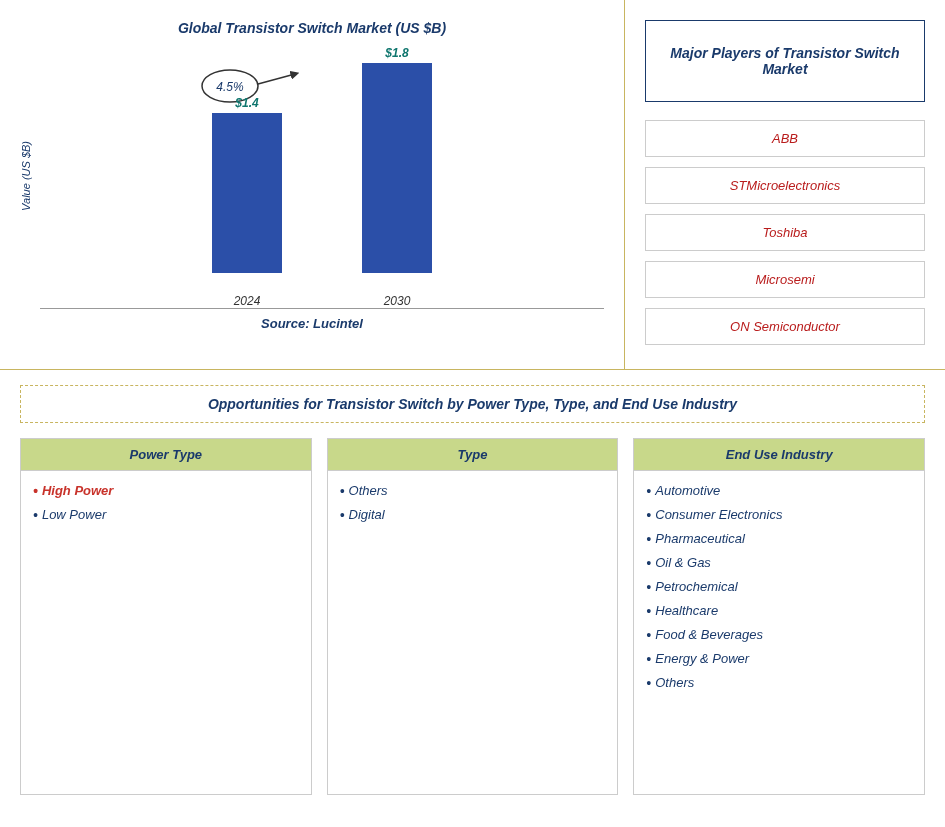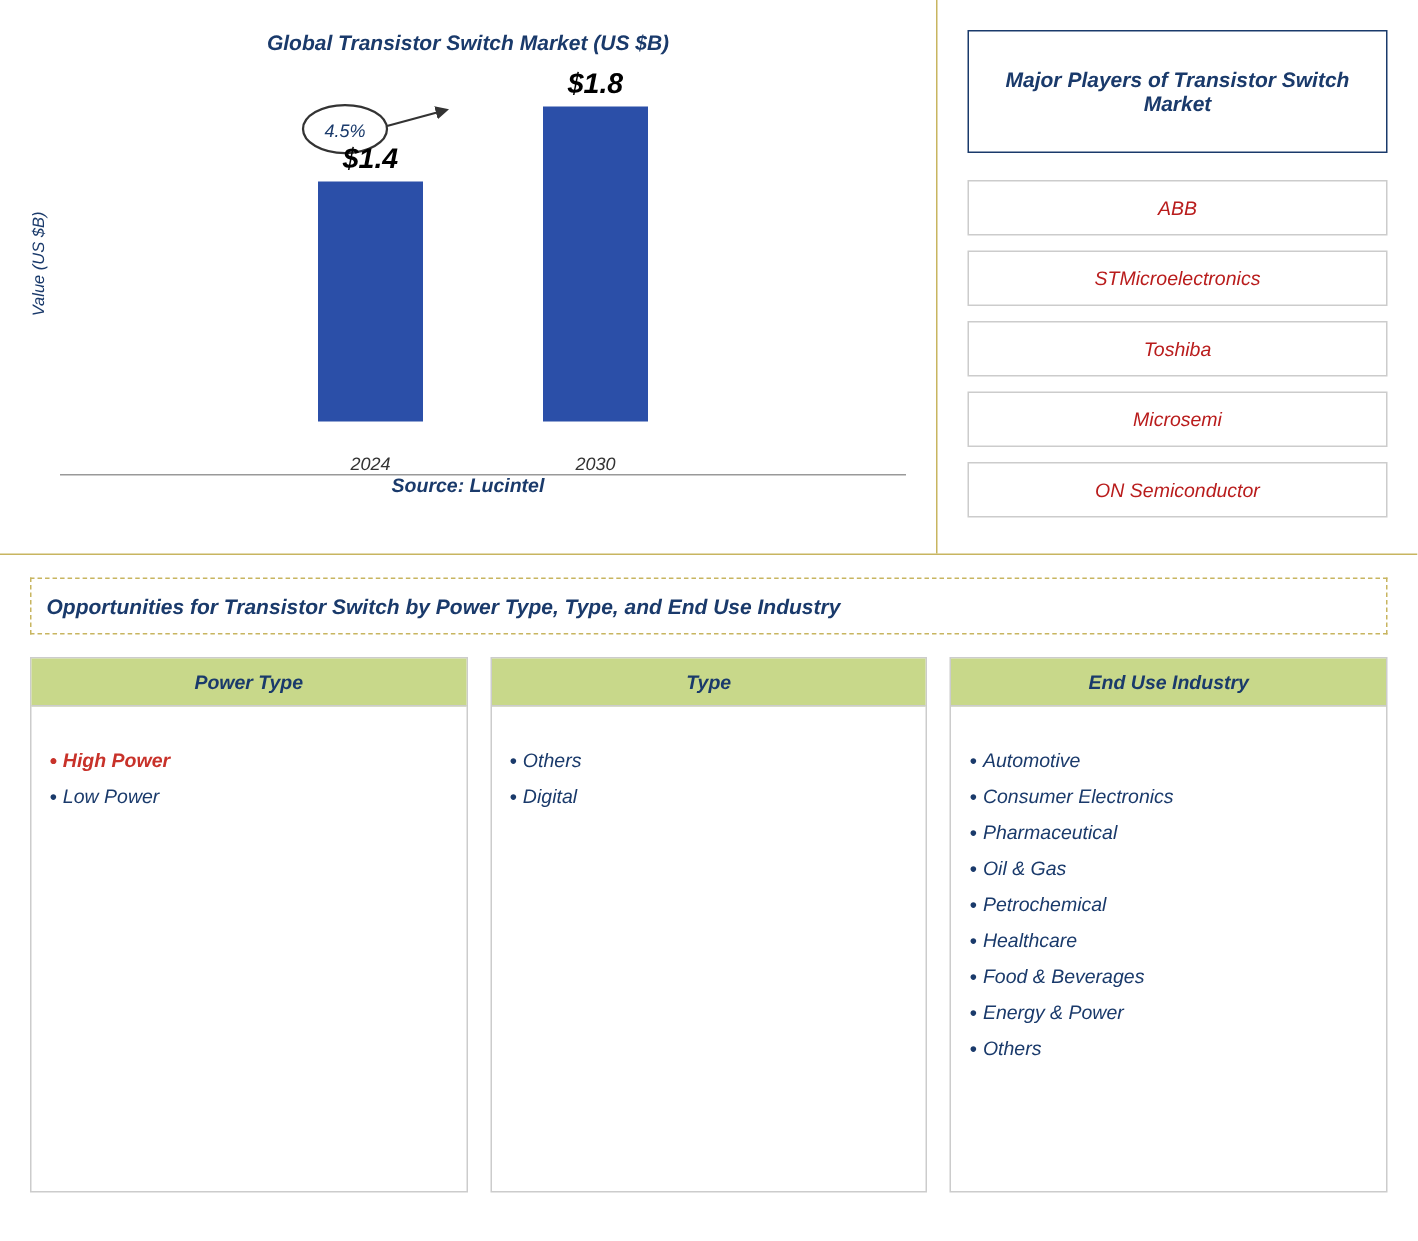--- a/index.html
+++ b/index.html
@@ -69,23 +69,23 @@
       padding-bottom: 0px;
       position: relative;
     }
     .bar-group {
       display: flex;
       flex-direction: column;
       align-items: center;
       position: relative;
     }
     .bar-value-top {
-      font-size: 19px;
-      font-weight: bold;
-      color: #000000;
+      font-size: 12px;
+      font-weight: bold;
+      color: #0f766e;
       margin-bottom: 3px;
     }
     .bar {
       background: #2b4fa8;
       width: 70px;
     }
     .bar-label {
       font-size: 12px;
       color: #333;
       margin-top: 21px;
@@ -126,38 +126,37 @@
       margin-bottom: 10px;
     }
     
     .bottom-section {
       flex: 1;
       padding: 15px 20px;
     }
     .opportunities-title {
       border: 1.5px dashed #c8b560;
       padding: 10px;
-      text-align: left;
+      text-align: center;
       color: #1a3a6b;
       font-size: 14px;
       font-weight: bold;
       margin-bottom: 15px;
     }
     .opportunities-grid {
       display: flex;
       flex-direction: row;
       gap: 15px;
       height: calc(100% - 70px);
     }
     .opp-column {
       flex: 1;
       border: 1px solid #ccc;
       display: flex;
       flex-direction: column;
-      gap: 16px;
     }
     .opp-header {
       background: #c8d88a;
       padding: 8px;
       text-align: center;
       font-weight: bold;
       font-size: 13px;
       color: #1a3a6b;
       border-bottom: 1px solid #ccc;
     }

